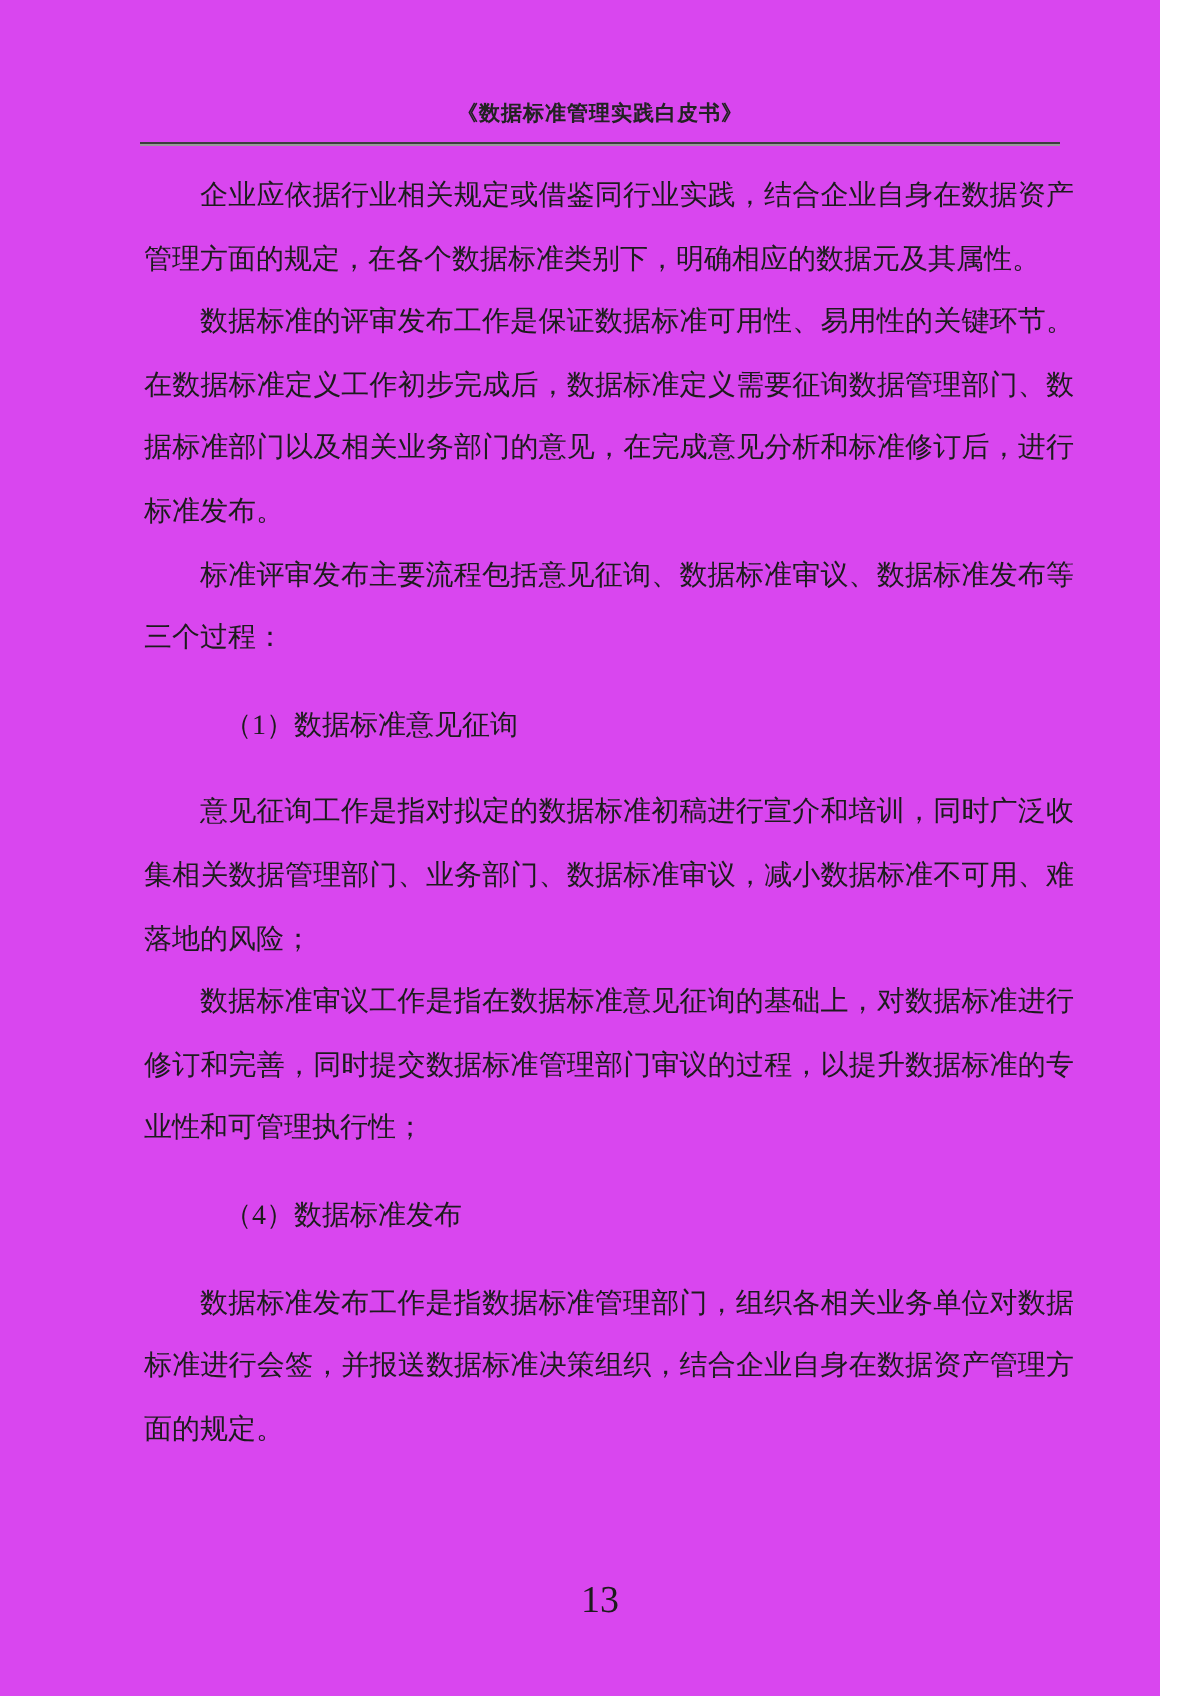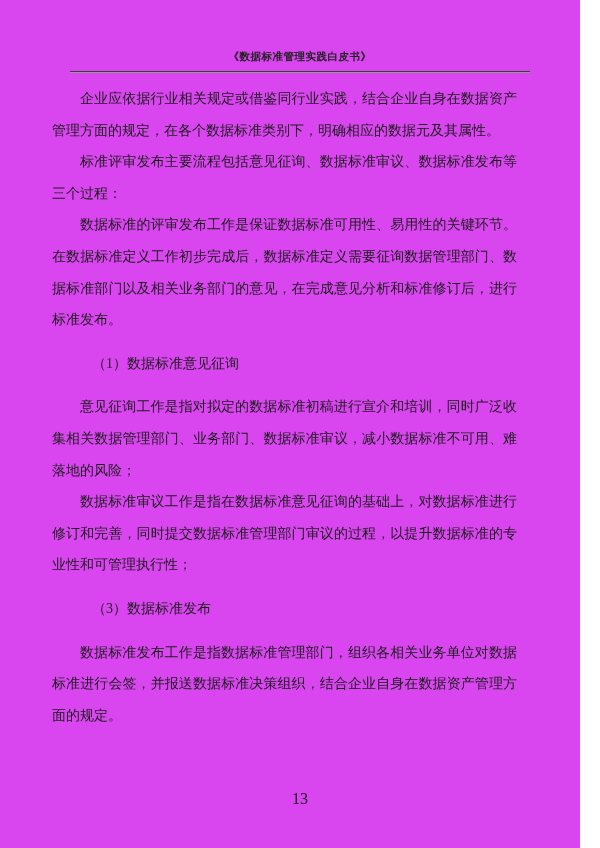--- a/index.html
+++ b/index.html
@@ -35,21 +35,21 @@
     width: 460px;
     height: 2px;
     background: #3d3d3d;
     border-bottom: 1px solid #9a9a9a;
     box-sizing: border-box;
   }
   
   .body-block {
     position: absolute;
     top: 83px;
-    left: 52px;
+    left: 72px;
     width: 465px;
     font-size: 14px;
     line-height: 31.6px;
     text-align: justify;
     text-justify: inter-ideograph;
     letter-spacing: 0px;
   }
   .para {
     margin: 0;
     text-indent: 2em;
@@ -68,50 +68,50 @@
     text-indent: 2em;
     text-align: left;
   }
   
   .page-number {
     position: absolute;
     top: 790px;
     left: 0;
     width: 600px;
     text-align: center;
-    font-size: 16px;
+    font-size: 19px;
     color: #1c1c1c;
   }
 </style>
 </head>
 <body>
 
 <div class="page">
 
   <div class="running-header">《数据标准管理实践白皮书》</div>
 
   <div class="header-rule"></div>
 
   <div class="body-block">
 
     <p class="para">企业应依据行业相关规定或借鉴同行业实践，结合企业自身在数据资产管理方面的规定，在各个数据标准类别下，明确相应的数据元及其属性。</p>
 
 
+    <p class="para">数据标准的评审发布工作是保证数据标准可用性、易用性的关键环节。在数据标准定义工作初步完成后，数据标准定义需要征询数据管理部门、数据标准部门以及相关业务部门的意见，在完成意见分析和标准修订后，进行标准发布。</p>
+
     <p class="para">标准评审发布主要流程包括意见征询、数据标准审议、数据标准发布等三个过程：</p>
-
-    <p class="para">数据标准的评审发布工作是保证数据标准可用性、易用性的关键环节。在数据标准定义工作初步完成后，数据标准定义需要征询数据管理部门、数据标准部门以及相关业务部门的意见，在完成意见分析和标准修订后，进行标准发布。</p>
 
     <p class="numbered-item">（1）数据标准意见征询</p>
 
     <p class="para">意见征询工作是指对拟定的数据标准初稿进行宣介和培训，同时广泛收集相关数据管理部门、业务部门、数据标准审议，减小数据标准不可用、难落地的风险；</p>
 
 
     <p class="para">数据标准审议工作是指在数据标准意见征询的基础上，对数据标准进行修订和完善，同时提交数据标准管理部门审议的过程，以提升数据标准的专业性和可管理执行性；</p>
 
-    <p class="numbered-item">（3）数据标准发布</p>
+    <p class="numbered-item">（4）数据标准发布</p>
 
     <p class="para">数据标准发布工作是指数据标准管理部门，组织各相关业务单位对数据标准进行会签，并报送数据标准决策组织，结合企业自身在数据资产管理方面的规定。</p>
 
   </div>
 
   <div class="page-number">13</div>
 
 </div>
 
 </body></html>

